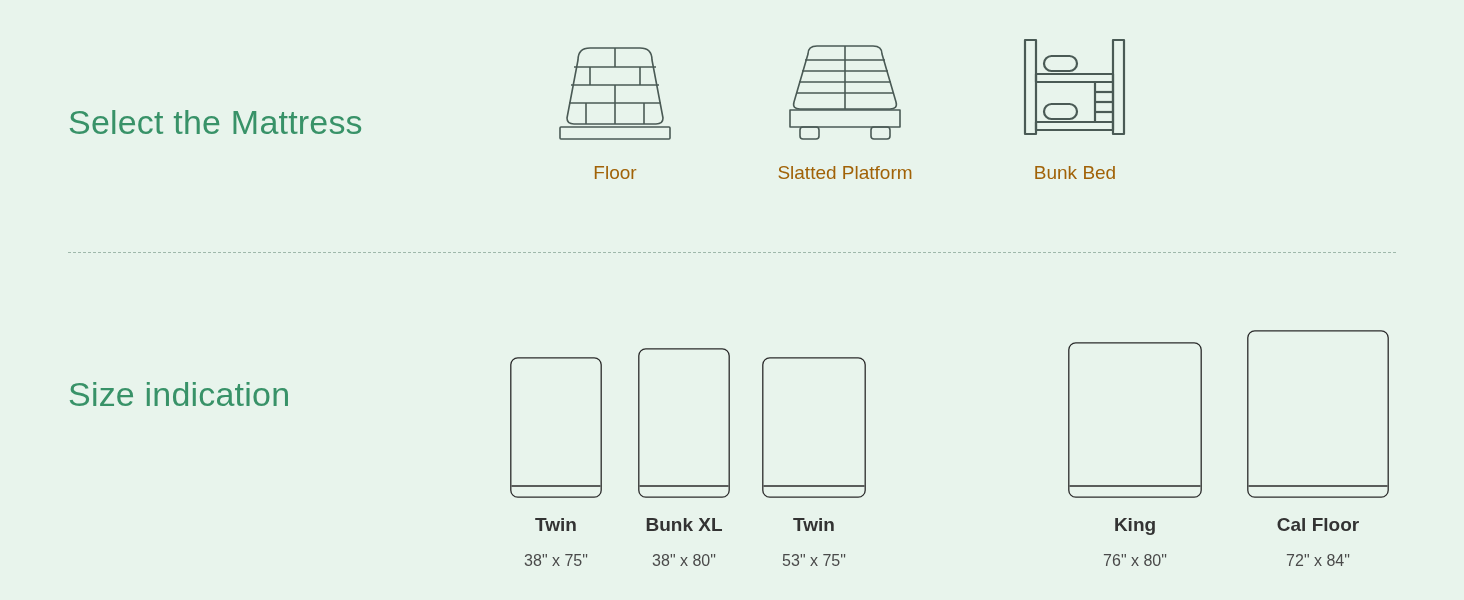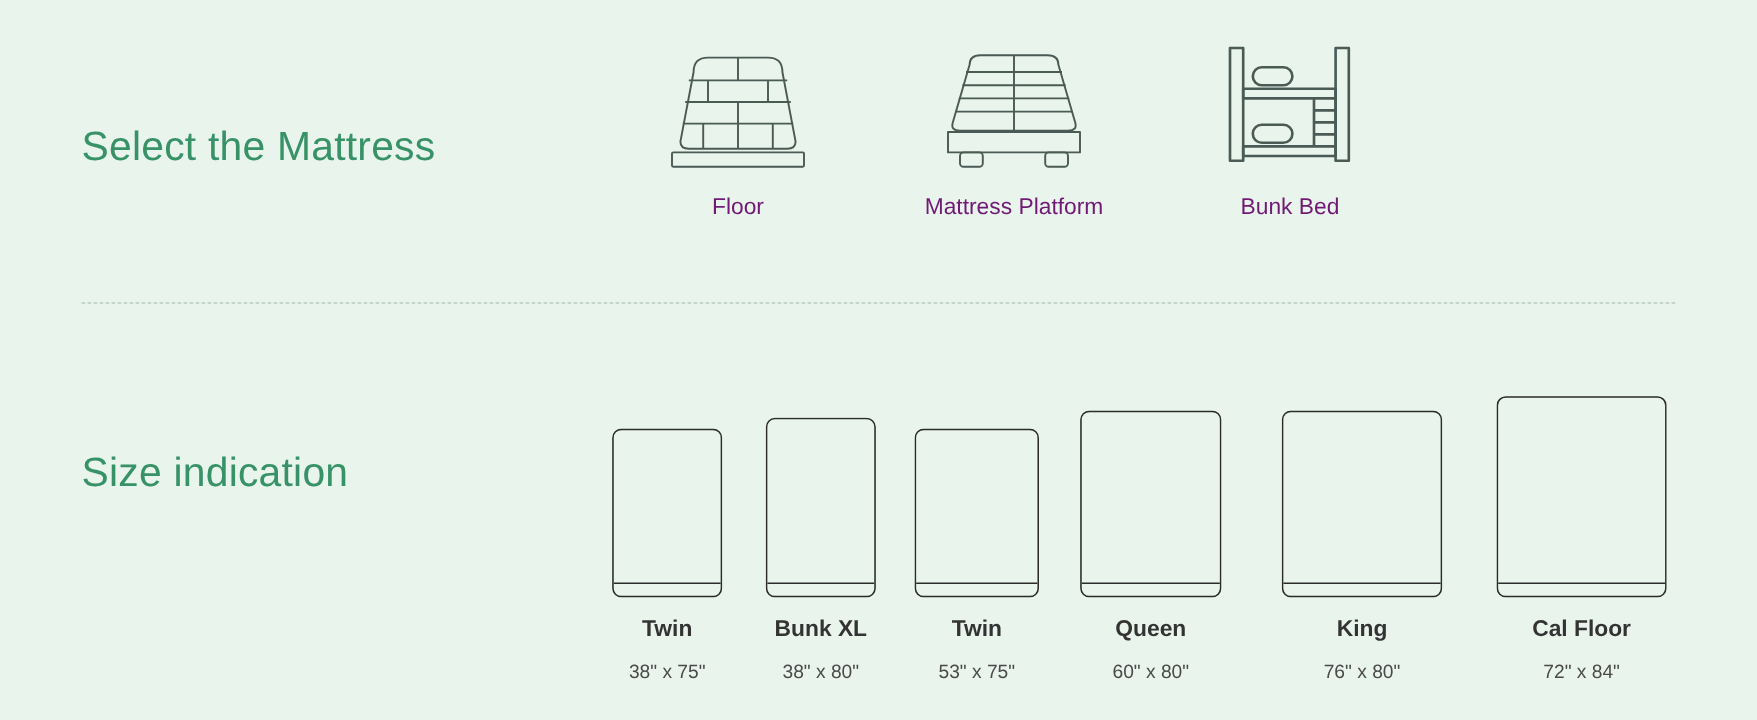--- a/index.html
+++ b/index.html
@@ -60,21 +60,21 @@
   }
   .base-icon {
     height: 110px;
     display: flex;
     align-items: flex-end;
     justify-content: center;
   }
   .base-label {
     margin-top: 22px;
     font-size: 19px;
-    color: #701a75;
+    color: #a16207;
     font-weight: 400;
     white-space: nowrap;
   }
 
   
   .divider {
     position: absolute;
     left: 68px;
     top: 252px;
     width: 1328px;
@@ -177,21 +177,21 @@
             <line x1="21" y1="53" x2="119" y2="53"></line>
 
             <line x1="70" y1="6" x2="70" y2="69"></line>
 
             <rect x="15" y="70" width="110" height="17"></rect>
 
             <rect x="25" y="87" width="19" height="12" rx="3"></rect>
             <rect x="96" y="87" width="19" height="12" rx="3"></rect>
           </svg>
         </div>
-        <div class="base-label">Mattress Platform</div>
+        <div class="base-label">Slatted Platform</div>
       </div>
 
       <div class="base-item">
         <div class="base-icon">
           <svg width="125" height="106" viewBox="0 0 125 106" fill="none" stroke="#4a5a55" stroke-width="2.2" stroke-linejoin="round">
 
             <rect x="12" y="6" width="11" height="94"></rect>
 
             <rect x="100" y="6" width="11" height="94"></rect>
 
@@ -251,30 +251,20 @@
         <div class="size-shape-wrap">
           <svg width="104" height="141" viewBox="0 0 104 141" fill="none" stroke="#2b2b2b" stroke-width="1.3">
             <rect x="0.8" y="0.8" width="102.4" height="139.4" rx="7"></rect>
             <line x1="1.5" y1="129" x2="102.5" y2="129"></line>
           </svg>
         </div>
         <div class="size-name">Twin</div>
         <div class="size-dims">53" x 75"</div>
       </div>
 
-      <div class="size-item" style="left:410px; width:118px;">
-        <div class="size-shape-wrap">
-          <svg width="118" height="156" viewBox="0 0 118 156" fill="none" stroke="#2b2b2b" stroke-width="1.3">
-            <rect x="0.8" y="0.8" width="116.4" height="154.4" rx="7"></rect>
-            <line x1="1.5" y1="144" x2="116.5" y2="144"></line>
-          </svg>
-        </div>
-        <div class="size-name">Queen</div>
-        <div class="size-dims">60" x 80"</div>
-      </div>
 
       <div class="size-item" style="left:578px; width:134px;">
         <div class="size-shape-wrap">
           <svg width="134" height="156" viewBox="0 0 134 156" fill="none" stroke="#2b2b2b" stroke-width="1.3">
             <rect x="0.8" y="0.8" width="132.4" height="154.4" rx="7"></rect>
             <line x1="1.5" y1="144" x2="132.5" y2="144"></line>
           </svg>
         </div>
         <div class="size-name">King</div>
         <div class="size-dims">76" x 80"</div>

